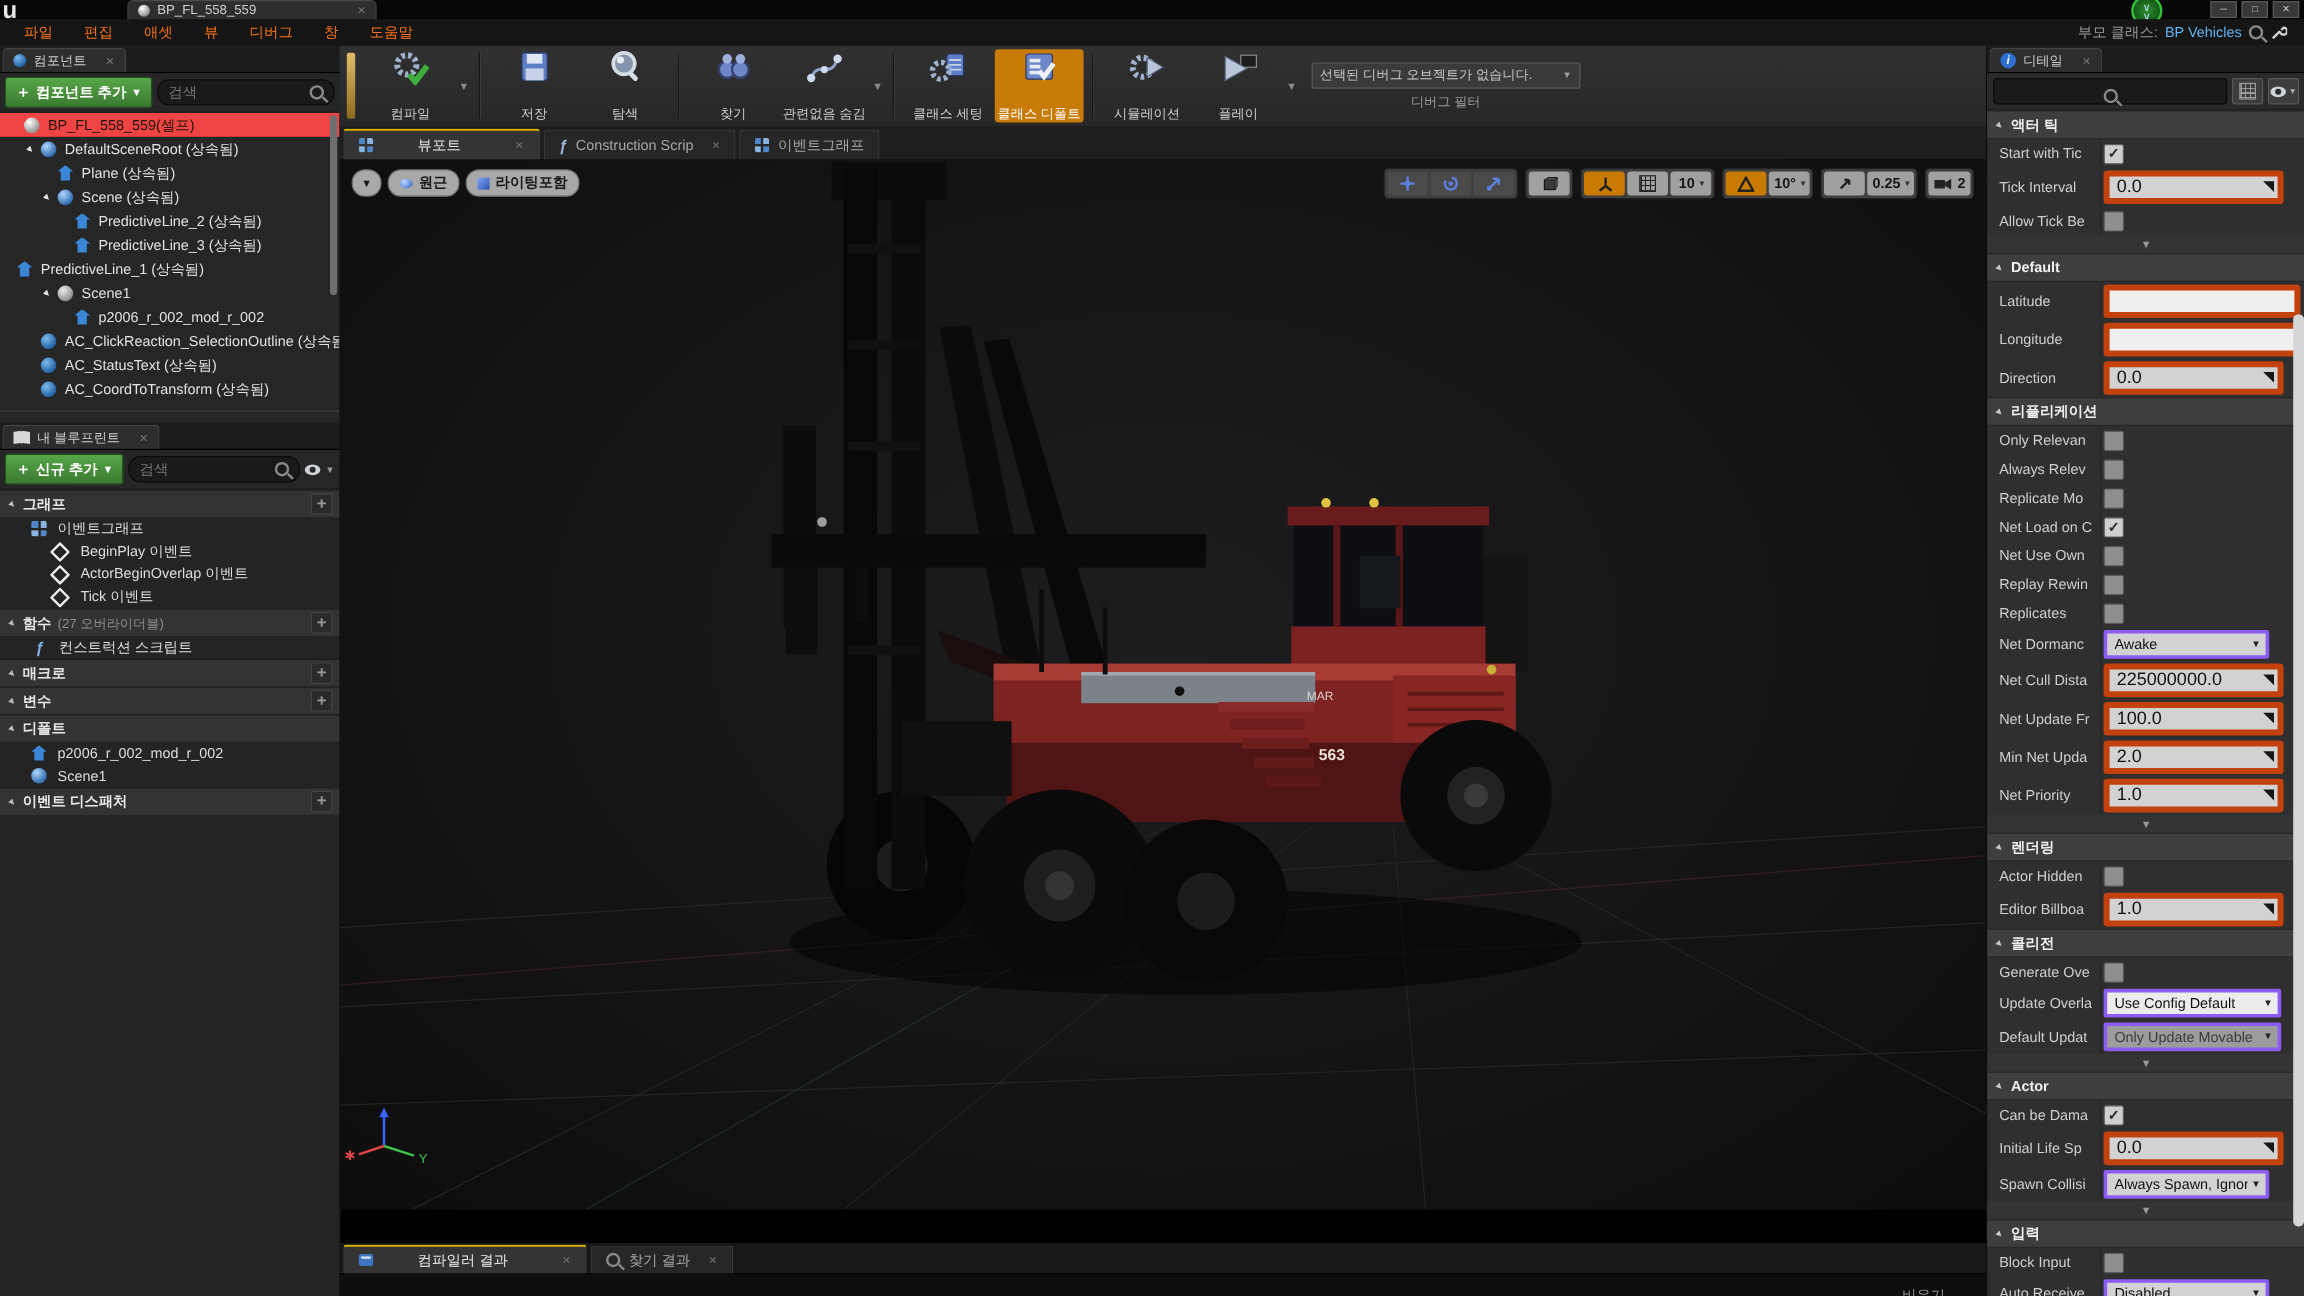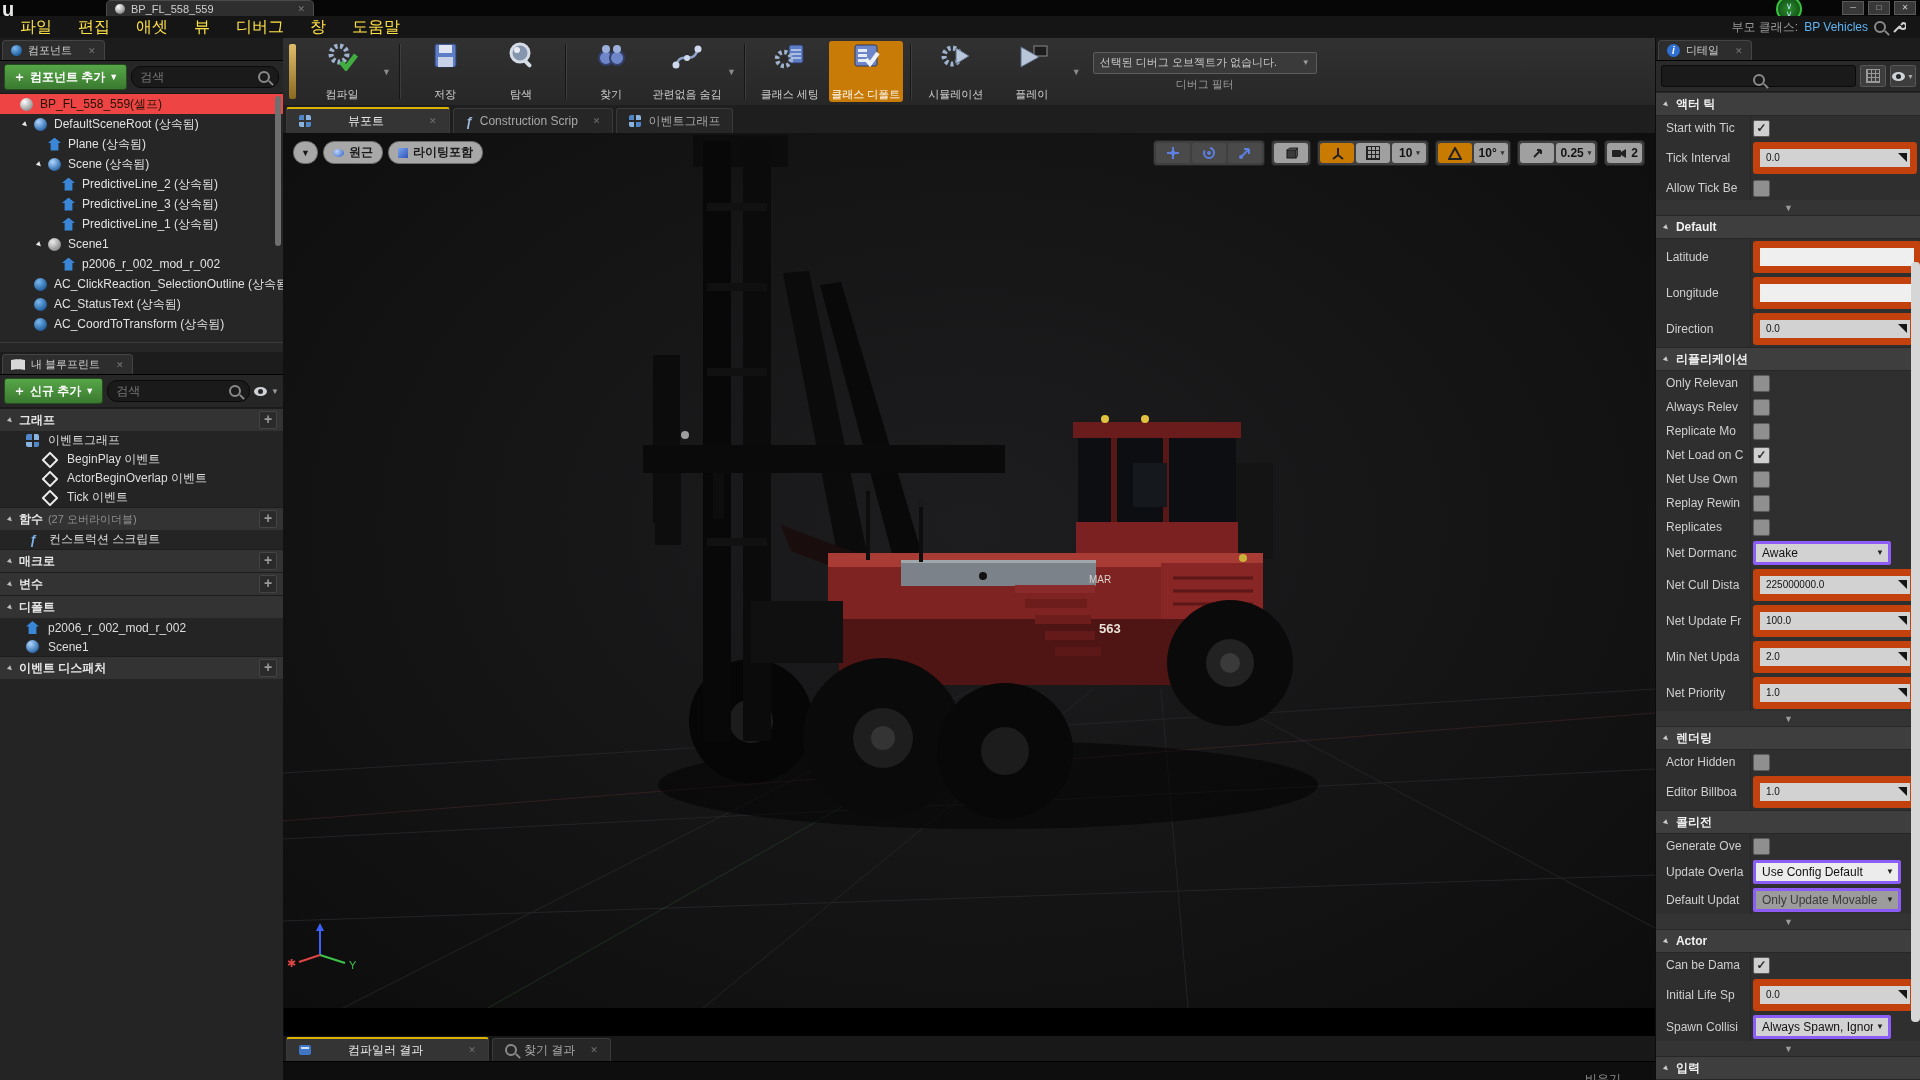--- a/index.html
+++ b/index.html
@@ -18,21 +18,21 @@
   .ball{width:10px;height:10px;border-radius:50%;background:radial-gradient(circle at 35% 30%,#fff,#888 75%);}
   #ue-logo{left:2px;top:-2px;color:#e8e8e8;font-size:20px;font-weight:bold;}
   #win-btns{right:4px;top:1px;gap:4px;}
   .winb{width:20px;height:12px;background:#383838;border:1px solid #5a5a5a;color:#ccc;
         font-size:8px;line-height:11px;text-align:center;}
   #green-badge{right:118px;top:-4px;width:26px;height:26px;border-radius:50%;
         background:radial-gradient(circle,#2c8f2c,#14541a 75%);border:2px solid #36c23a;
         color:#bfe0ff;font-size:9px;line-height:8px;text-align:center;padding-top:4px;box-sizing:border-box;}
   #menubar{left:0;top:16px;width:1920px;height:22px;background:#151515;border-bottom:1px solid #000;}
   #menu{padding-left:8px;height:22px;gap:2px;}
-  .menu-item{padding:0 12px;color:#fde047;font-size:16px;line-height:22px;}
+  .menu-item{padding:0 12px;color:#f97316;font-size:12px;line-height:22px;}
   #parent-class{right:14px;top:0;height:22px;gap:6px;}
   #parent-class .lbl{color:#9a9a9a;}
   #parent-class .val{color:#5fb3f2;}
   .mini-ic{width:14px;height:14px;display:inline-block;}
 
   
   #leftpanel{left:0;top:38px;width:283px;height:1042px;background:#242424;border-right:1px solid #0c0c0c;}
   .ptab-strip{height:22px;background:#1c1c1c;border-bottom:1px solid #000;display:flex;}
   .ptab{background:#2d2d2d;border:1px solid #444;border-bottom:none;border-radius:4px 4px 0 0;
         margin:2px 0 0 2px;padding:0 8px;display:flex;align-items:center;gap:6px;color:#cfcfcf;font-size:11px;}
@@ -142,22 +142,22 @@
   #det-body{position:relative;height:988px;overflow:hidden;}
   .dsec-h{height:22px;background:#3e3e3e;border-top:1px solid #272727;border-bottom:1px solid #272727;
         display:flex;align-items:center;gap:6px;padding:0 6px;color:#f0f0f0;font-weight:bold;font-size:12px;}
   .dsec-h .tri{font-size:8px;color:#c9c9c9;transform:rotate(-45deg);}
   .drow{display:flex;align-items:center;min-height:24px;position:relative;}
   .drow .dlabel{width:84px;padding-left:10px;color:#cfcfcf;font-size:12px;white-space:nowrap;overflow:hidden;flex:0 0 auto;}
   .drow .dval{flex:1;display:flex;align-items:center;padding:2px 4px 2px 2px;border-left:1px solid #262626;align-self:stretch;}
   .cb{width:15px;height:15px;background:#8f8f8f;border:1px solid #5b5b5b;border-radius:2px;
       font-size:12px;line-height:14px;text-align:center;color:#2c2c2c;font-weight:bold;}
   .cb.checked{background:#cfcfcf;}
-  .fld{width:116px;height:18px;background:#d2d2d2;border:7px solid #c2410c;border-radius:3px;
-       color:#111;font-size:10px;line-height:18px;padding:0 28px 0 6px;position:relative;white-space:nowrap;overflow:hidden;}
+  .fld{width:116px;height:18px;background:#d2d2d2;border:5px solid #c2410c;border-radius:3px;
+       color:#111;font-size:15px;line-height:18px;padding:0 18px 0 6px;position:relative;white-space:nowrap;overflow:hidden;}
   .fld.white{background:#efefef;width:142px;padding-right:6px;}
   .fld .corner{position:absolute;right:3px;top:4px;width:0;height:0;
        border-top:9px solid #161616;border-left:9px solid transparent;}
   .dd{width:122px;height:18px;background:#d2d2d2;border:3px solid #8b5cf6;border-radius:2px;
       color:#111;font-size:12px;line-height:18px;padding:0 4px 0 6px;display:flex;justify-content:space-between;align-items:center;white-space:nowrap;overflow:hidden;}
   .dd .da{font-size:8px;color:#222;flex:0 0 auto;margin-left:3px;}
   .dd.light{background:#ececec;width:132px;}
   .dd.disabled{background:#9c9c9c;color:#3a3a3a;width:132px;}
   .dexp{height:15px;display:flex;align-items:center;justify-content:center;color:#9a9a9a;font-size:9px;background:#343434;}
   #det-scroll{position:absolute;right:1px;top:170px;width:9px;height:760px;background:#d6d6d6;border-radius:4px;}
@@ -246,21 +246,21 @@
       <div class="trow" style="padding-left: 48px;">
         <span style="width: 10px; flex: 0 0 auto;"></span>
         <span class="ti house"></span>
         <span class="clip">PredictiveLine_2 (상속됨)</span>
       </div>
       <div class="trow" style="padding-left: 48px;">
         <span style="width: 10px; flex: 0 0 auto;"></span>
         <span class="ti house"></span>
         <span class="clip">PredictiveLine_3 (상속됨)</span>
       </div>
-      <div class="trow" style="padding-left: 48px;">
+      <div class="trow" style="">
         <span style="width: 10px; flex: 0 0 auto;"></span>
         <span class="ti house"></span>
         <span class="clip">PredictiveLine_1 (상속됨)</span>
       </div>
       <div class="trow" style="padding-left: 34px;">
         <span class="exp">▼</span>
         <span class="ti sphere-gray"></span>
         <span class="clip">Scene1</span>
       </div>
       <div class="trow" style="padding-left: 48px;">

